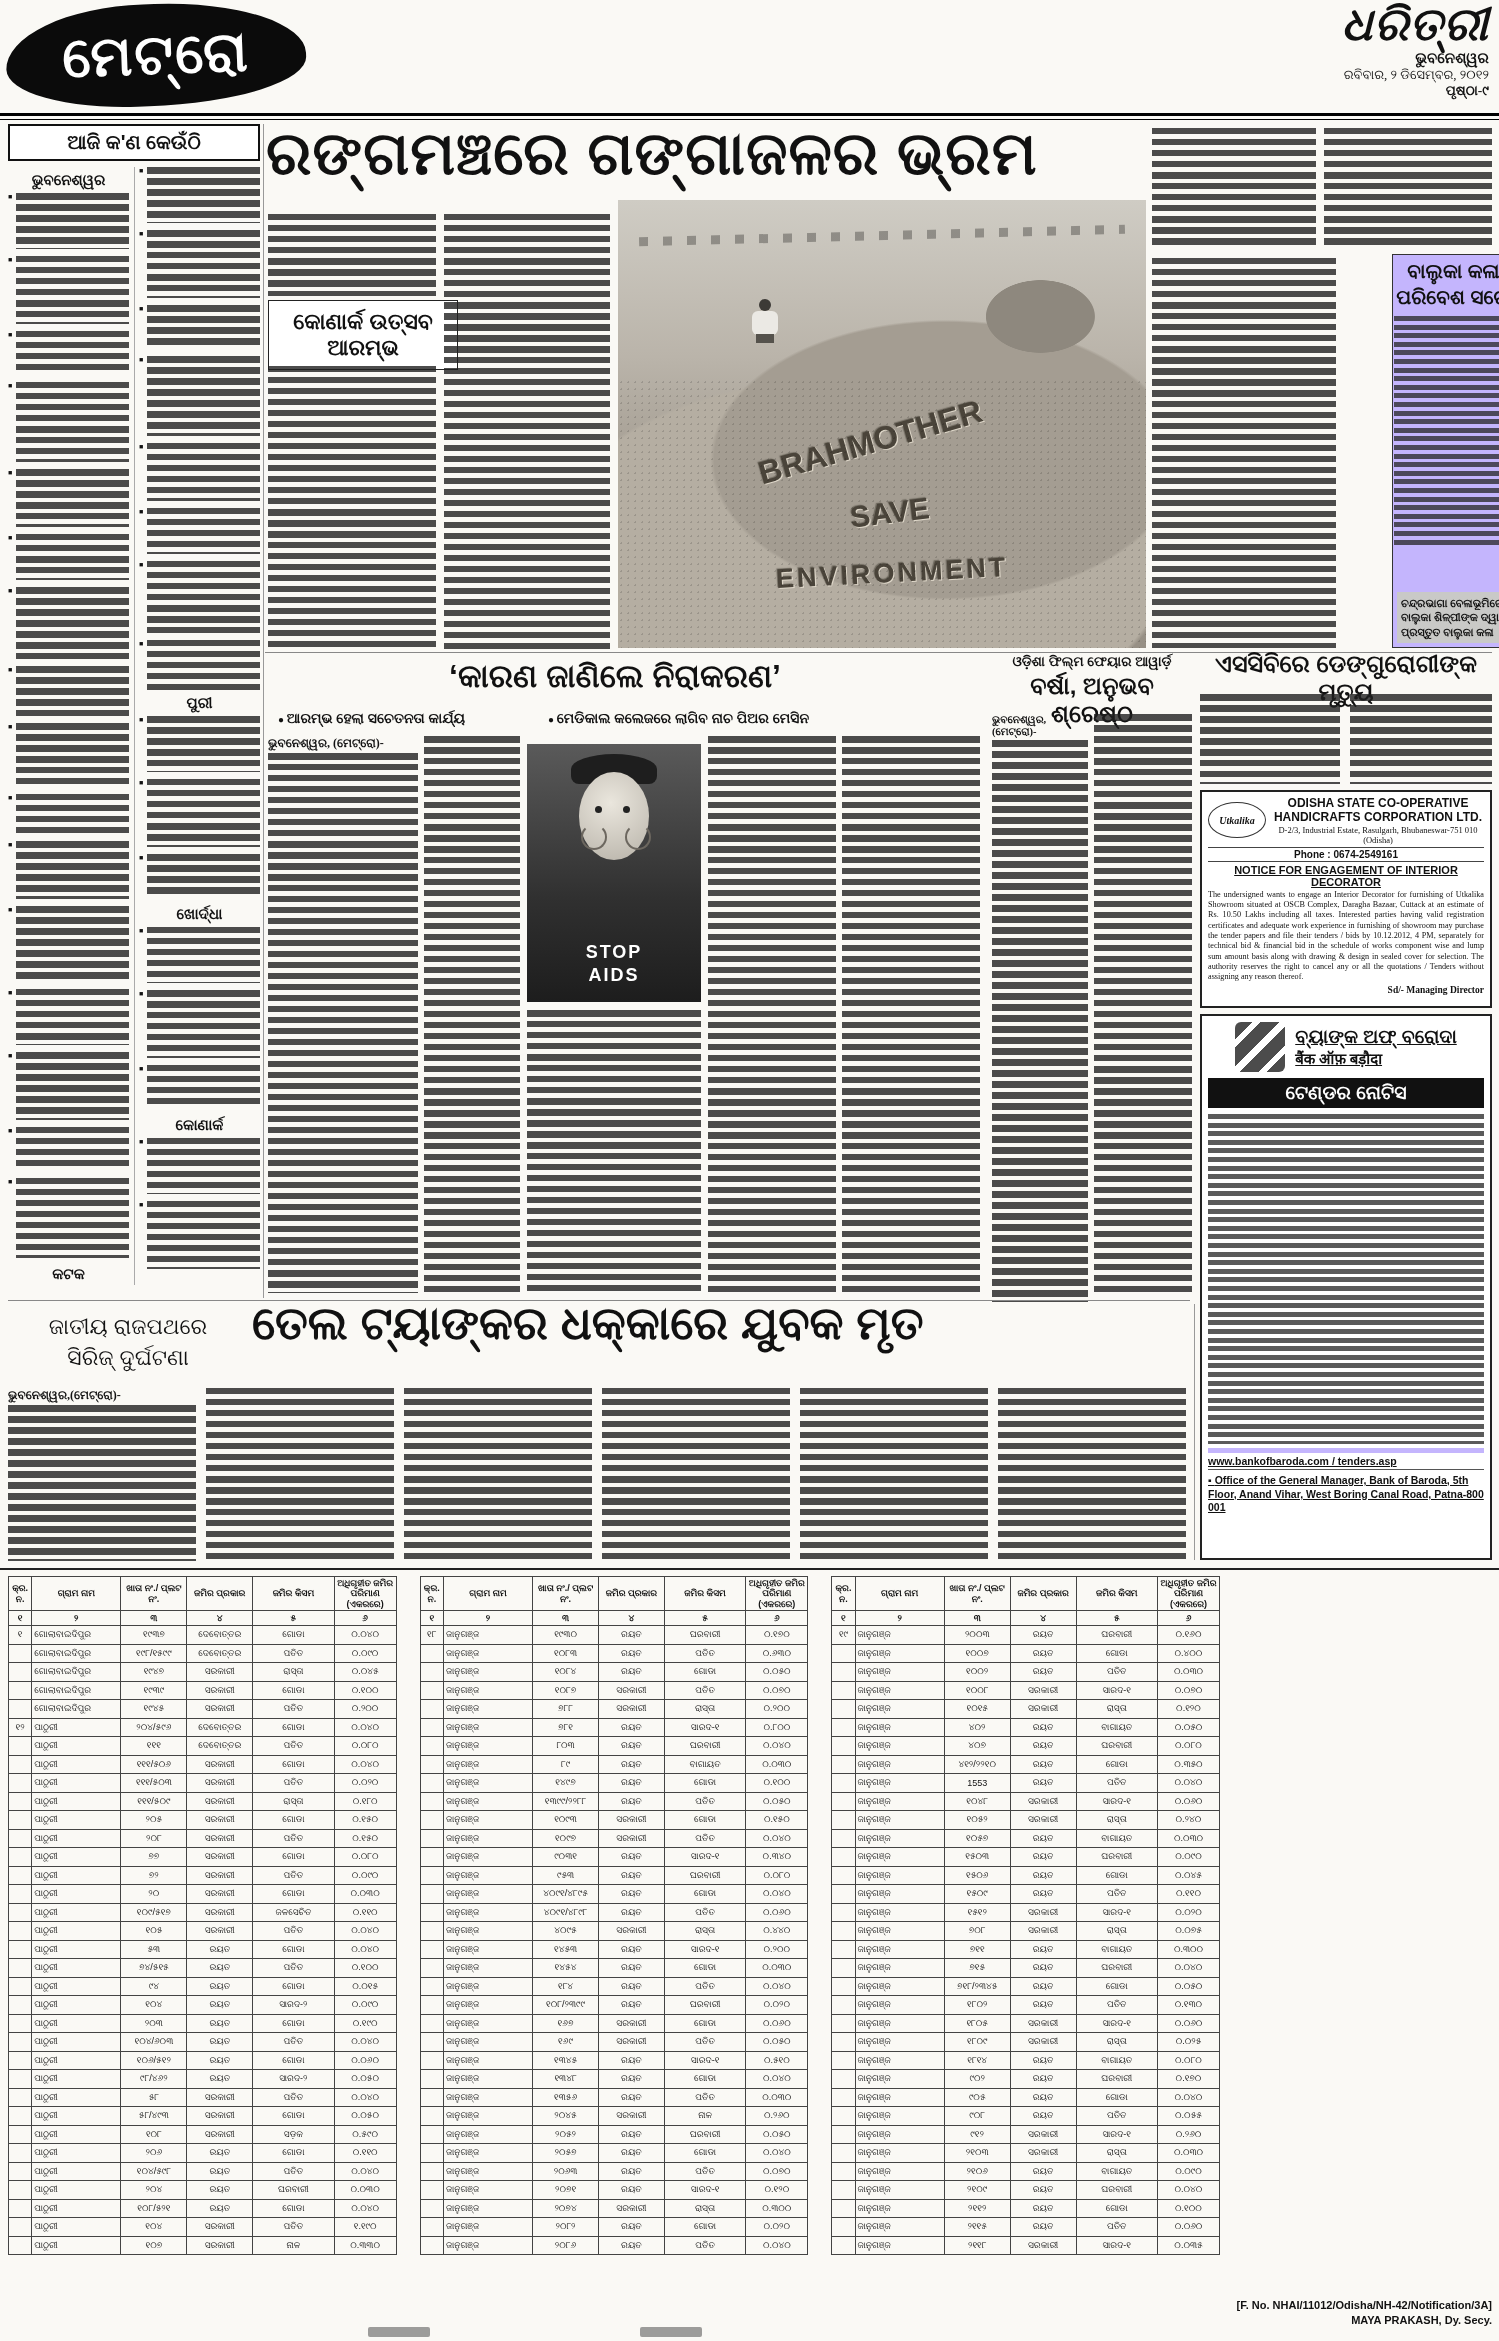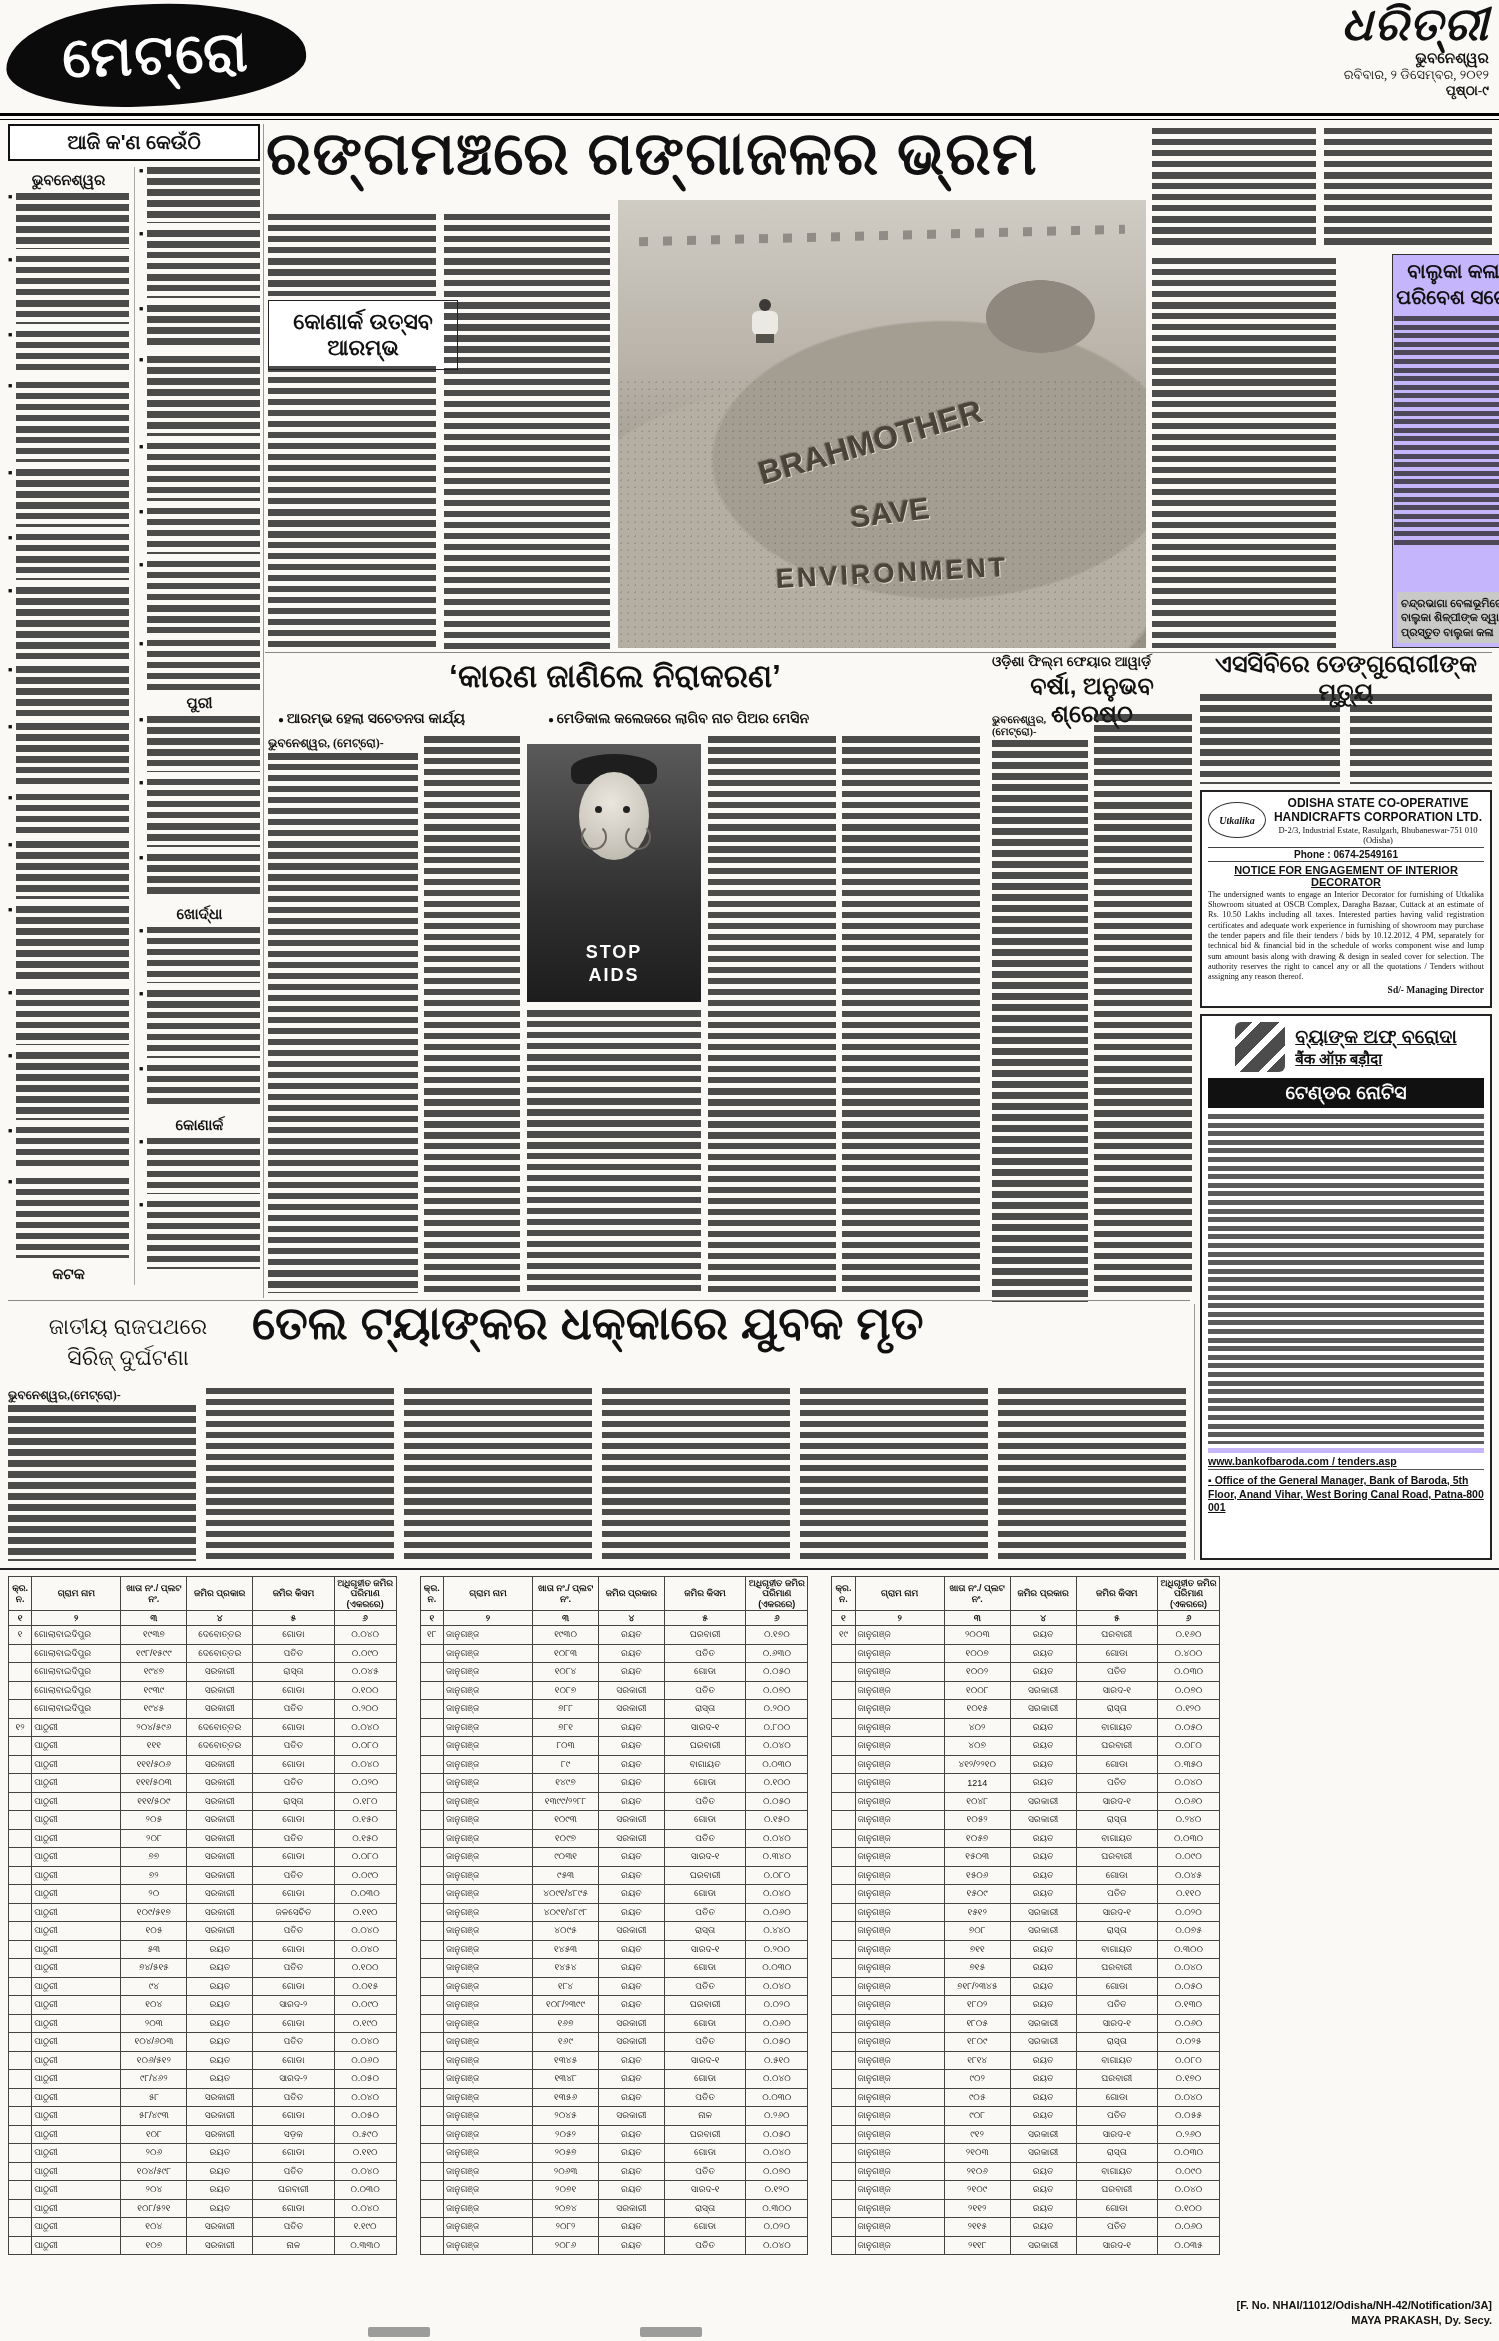--- a/index.html
+++ b/index.html
@@ -307,21 +307,21 @@
     <div class="eye" style="left:68px;"></div>
     <div class="eye" style="left:96px;"></div>
     <div class="swirl" style="left:54px;"></div>
     <div class="swirl" style="left:98px;transform:scaleX(-1);"></div>
     <div class="sign">
       <span>STOP</span><br>
       <span>AIDS</span>
     </div>
   </div>
 
-  <div class="ab b-head" style="left:992px;top:654px;width:200px;text-align:left;font-size:13.5px;">ଓଡ଼ିଶା ଫିଲ୍ମ ଫେୟାର ଆୱାର୍ଡ଼</div>
+  <div class="ab b-head" style="left:992px;top:654px;width:200px;text-align:center;font-size:13.5px;">ଓଡ଼ିଶା ଫିଲ୍ମ ଫେୟାର ଆୱାର୍ଡ଼</div>
   <div class="ab b-head" style="left:992px;top:672px;width:200px;text-align:center;font-size:24px;">ବର୍ଷା, ଅନୁଭବ ଶ୍ରେଷ୍ଠ</div>
   <div class="ab" style="left:992px;top:714px;width:96px;">
     <div class="dateline" style="font-size:10.5px;">ଭୁବନେଶ୍ୱର, (ମେଟ୍ରୋ)-</div>
     <div class="stx" style="height:562px;"></div>
   </div>
   <div class="ab stx" style="left:1094px;top:714px;width:98px;height:582px;"></div>
 
   <div class="ab b-head" style="left:1200px;top:650px;width:292px;text-align:center;font-size:24px;">ଏସସିବିରେ ଡେଙ୍ଗୁରୋଗୀଙ୍କ ମୃତ୍ୟୁ</div>
   <div class="ab stx" style="left:1200px;top:694px;width:140px;height:90px;"></div>
   <div class="ab stx" style="left:1350px;top:694px;width:142px;height:90px;"></div>
@@ -1075,21 +1075,21 @@
               <td></td>
               <td class="tl">ଜାନୁଗଞ୍ଜ</td>
               <td>୪୧୨/୨୨୧୦</td>
               <td>ରୟତ</td>
               <td>ଗୋଡା</td>
               <td>୦.୩୫୦</td>
             </tr>
             <tr>
               <td></td>
               <td class="tl">ଜାନୁଗଞ୍ଜ</td>
-              <td>1214</td>
+              <td>1553</td>
               <td>ରୟତ</td>
               <td>ପତିତ</td>
               <td>୦.୦୪୦</td>
             </tr>
             <tr>
               <td></td>
               <td class="tl">ଜାନୁଗଞ୍ଜ</td>
               <td>୧୦୪୮</td>
               <td>ସରକାରୀ</td>
               <td>ସାରଦ-୧</td>

